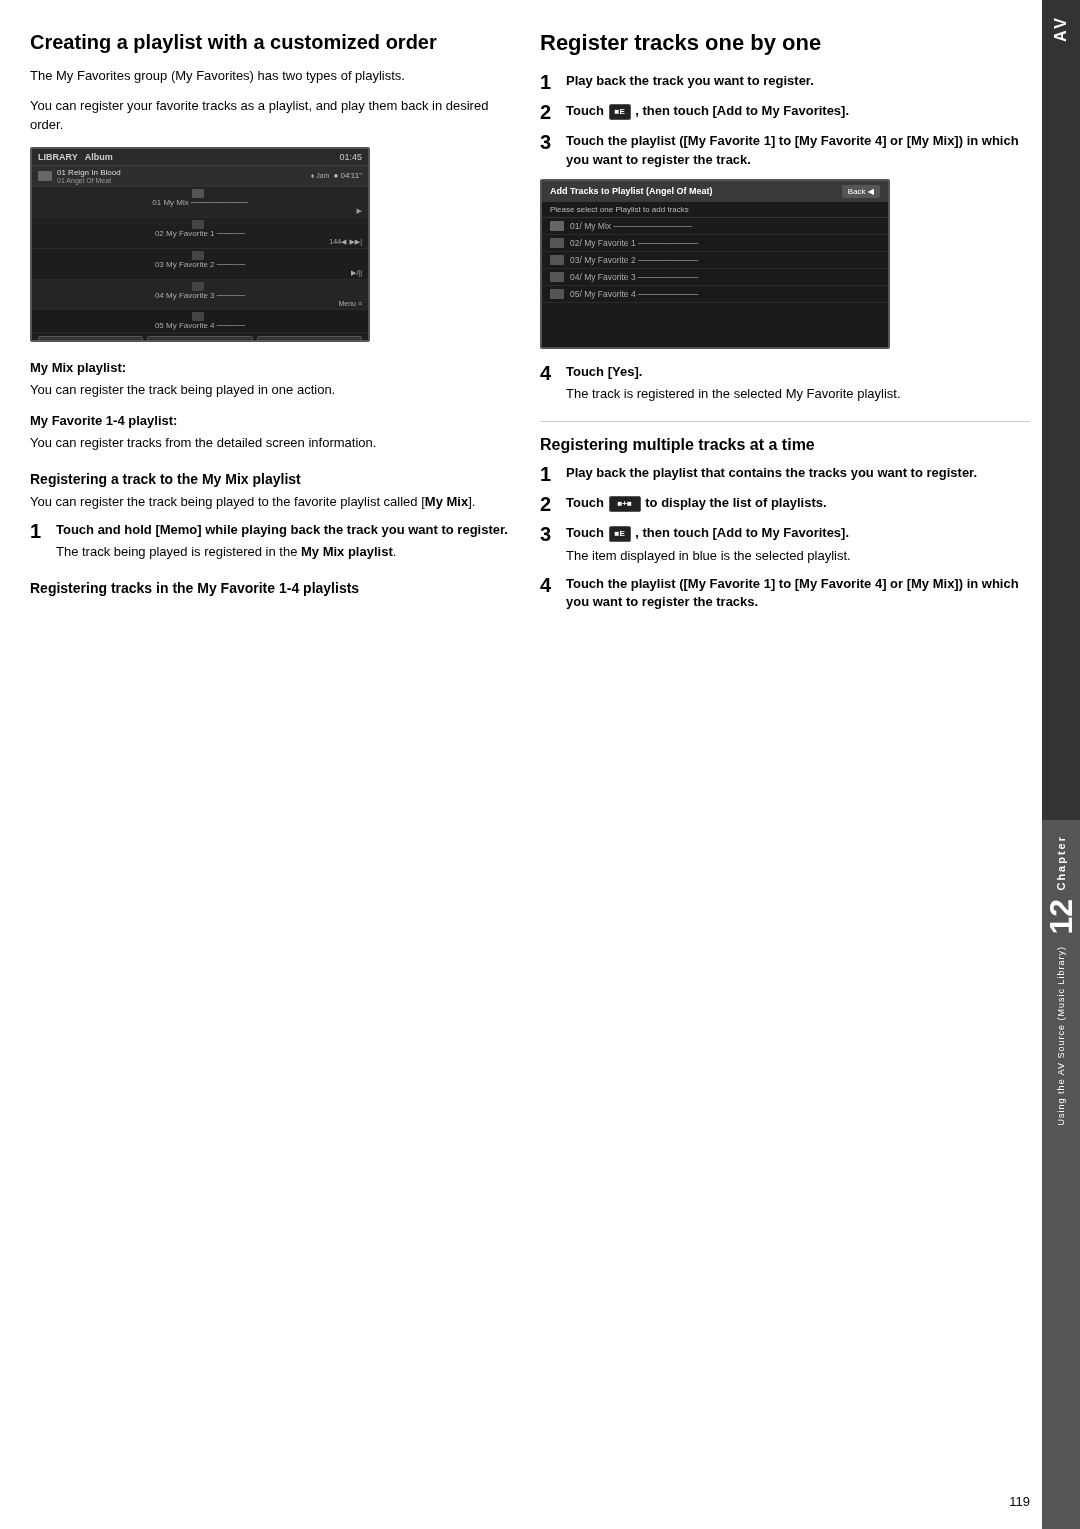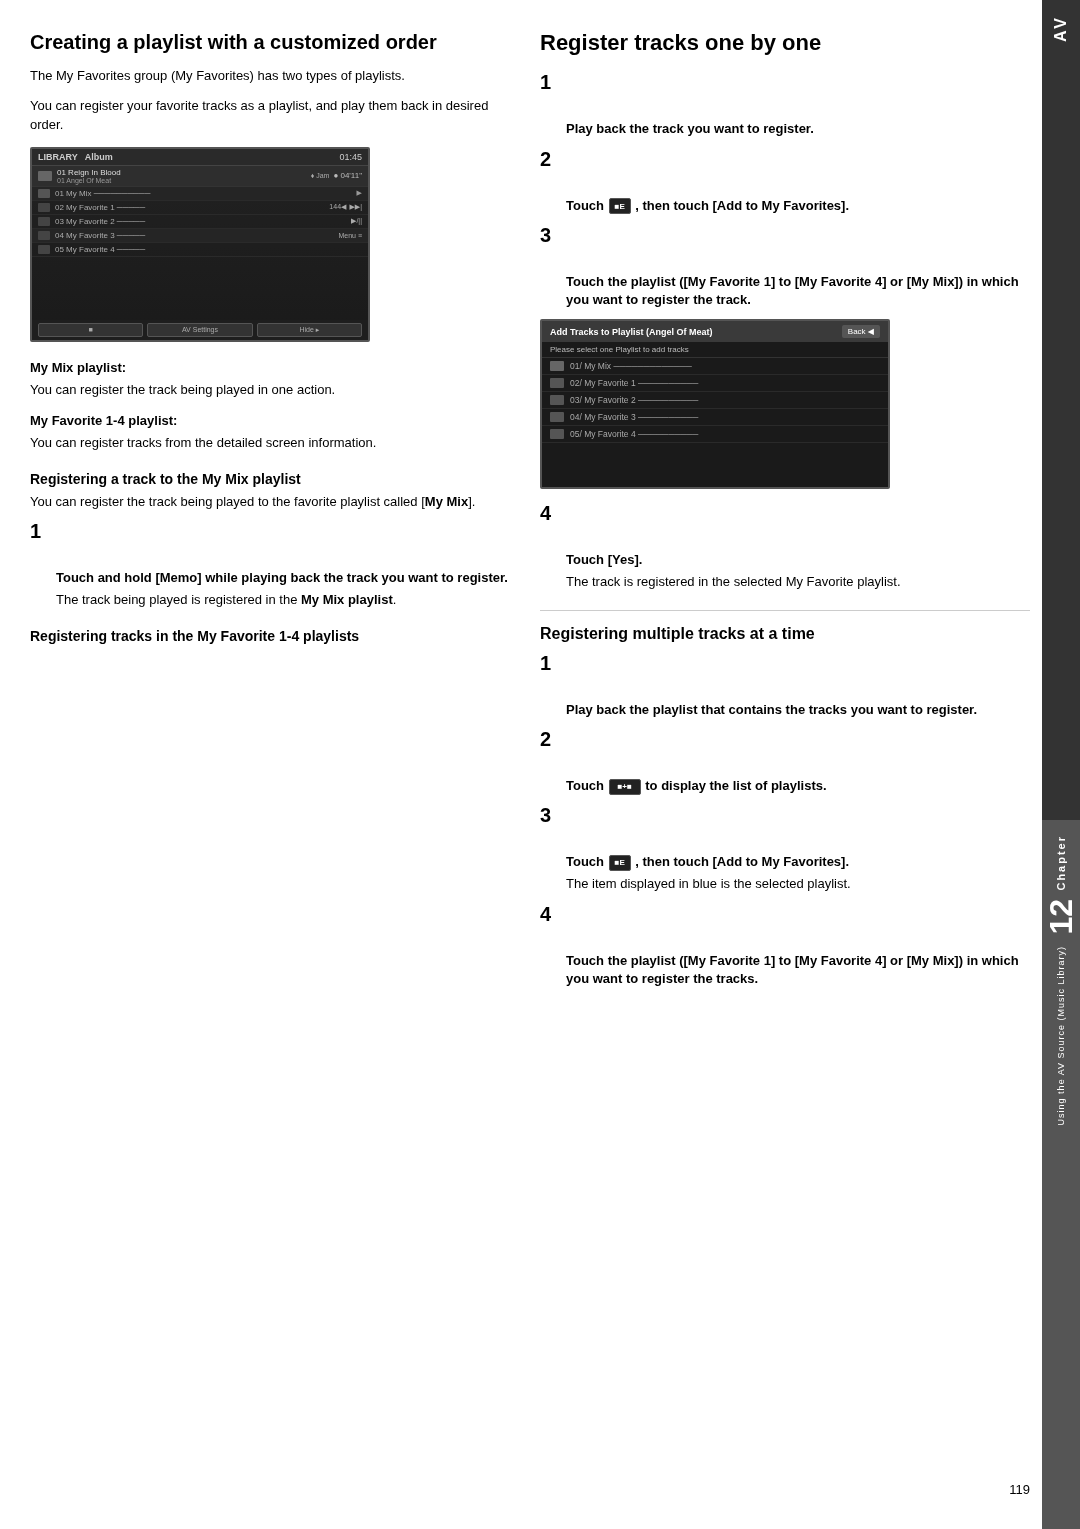--- a/index.html
+++ b/index.html
@@ -103,20 +103,21 @@
     .ss-track-time {
       color: #bbb;
       font-size: 8px;
       margin-left: auto;
     }
     .ss-list-row {
       display: flex;
       align-items: center;
       padding: 2px 6px;
       border-bottom: 1px solid #2a2a2a;
+      flex-direction: column;
     }
     .ss-list-icon {
       width: 12px;
       height: 9px;
       background: #444;
       margin-right: 5px;
       border-radius: 1px;
       flex-shrink: 0;
     }
     .ss-list-text {
@@ -159,21 +160,20 @@
       width: 18px;
       color: #000;
     }
     .step-content {
       flex: 1;
     }
     .step-main {
       font-size: 13px;
       font-weight: bold;
       line-height: 1.4;
-      margin-top: 48px;
     }
     .step-sub {
       font-size: 13px;
       line-height: 1.5;
       margin-top: 3px;
     }
     .bold-inline {
       font-weight: bold;
     }
     
@@ -254,21 +254,21 @@
     
     .main-section-title {
       font-size: 22px;
       font-weight: bold;
       margin-bottom: 16px;
       line-height: 1.2;
     }
     
     .page-number {
       position: absolute;
-      bottom: 32px;
+      bottom: 20px;
       right: 50px;
       font-size: 13px;
       font-weight: normal;
     }
     .av-sidebar {
       position: absolute;
       right: 0;
       top: 0;
       width: 38px;
       height: 820px;

